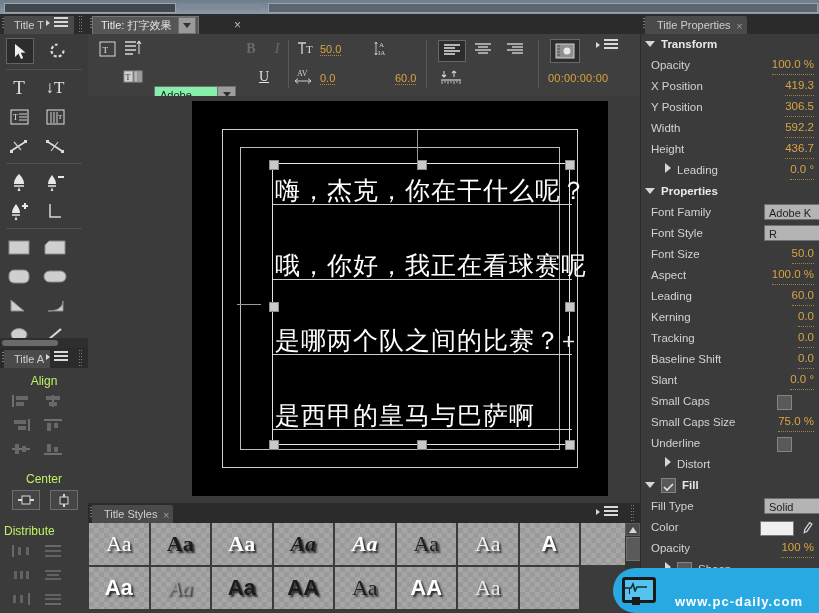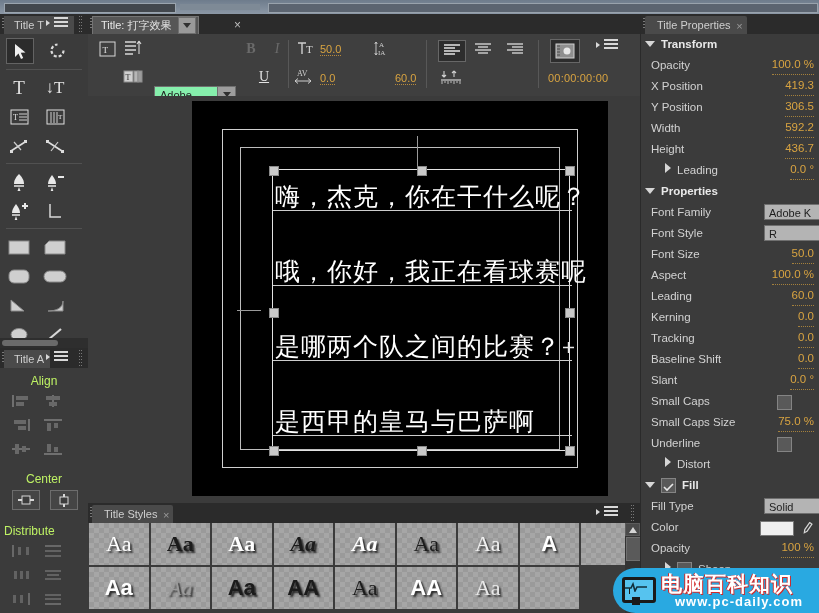--- a/index.html
+++ b/index.html
@@ -83,21 +83,21 @@
   .tbicon{position:absolute;color:#c9c9c9;}
   .tbbtn{position:absolute;width:22px;height:18px;display:flex;align-items:center;justify-content:center;}
   .tbbtn.on{background:#2d2d2d;border:1px solid #676767;}
   .tc{position:absolute;color:#d9a441;font-size:11px;letter-spacing:.2px;}
 
   
   #canvaswrap{position:absolute;left:0;top:82px;width:552px;height:407px;background:#3b3b3b;}
   #canvas{position:absolute;left:104px;top:5px;width:416px;height:395px;background:#000;}
   #safeA{position:absolute;left:30px;top:28px;right:30px;bottom:28px;border:1px solid #cfcfcf;}
   #safeB{position:absolute;left:48px;top:46px;right:48px;bottom:46px;border:1px solid #bdbdbd;}
-  #textbox{position:absolute;left:80px;top:68px;width:296px;height:280px;border:1px solid #e2e2e2;}
+  #textbox{position:absolute;left:80px;top:62px;width:296px;height:280px;border:1px solid #e2e2e2;}
   .tline{position:absolute;left:0;right:-3px;border-bottom:1px solid #cdcdcd;}
   .cnline{position:absolute;color:#ffffff;font-size:25px;white-space:nowrap;
       font-family:"DejaVu Sans","Liberation Sans",sans-serif;letter-spacing:1px;}
   .handle{position:absolute;width:8px;height:8px;background:#c9c9c9;border:1px solid #8a8a8a;}
   .tickL{position:absolute;left:-12px;width:11px;height:1px;background:#9a9a9a;}
   .anchor{position:absolute;width:9px;height:9px;color:#e4e4e4;font-size:9px;line-height:9px;text-align:center;}
 
   
   #stylespanel{left:88px;top:503px;width:552px;height:110px;background:#3b3b3b;}
   #stylesgrid{position:absolute;left:0;top:20px;width:536px;height:90px;overflow:hidden;
@@ -729,17 +729,16 @@
   </div>
 
   <div id="wm">
     <div class="disc"></div>
     <div class="band"></div>
     <div class="mon"></div>
     <div class="stand"></div>
     <svg class="ecg" viewBox="0 0 22 10">
       <path d="M0 6 H6 L8 2 L10 9 L12 5 H22" stroke="#12303c" stroke-width="1.6" fill="none"></path>
     </svg>
-    <div class="zh">电脑百科知识</div>
     <div class="url">www.pc-daily.com</div>
   </div>
 
 </div>
 
 </body></html>

